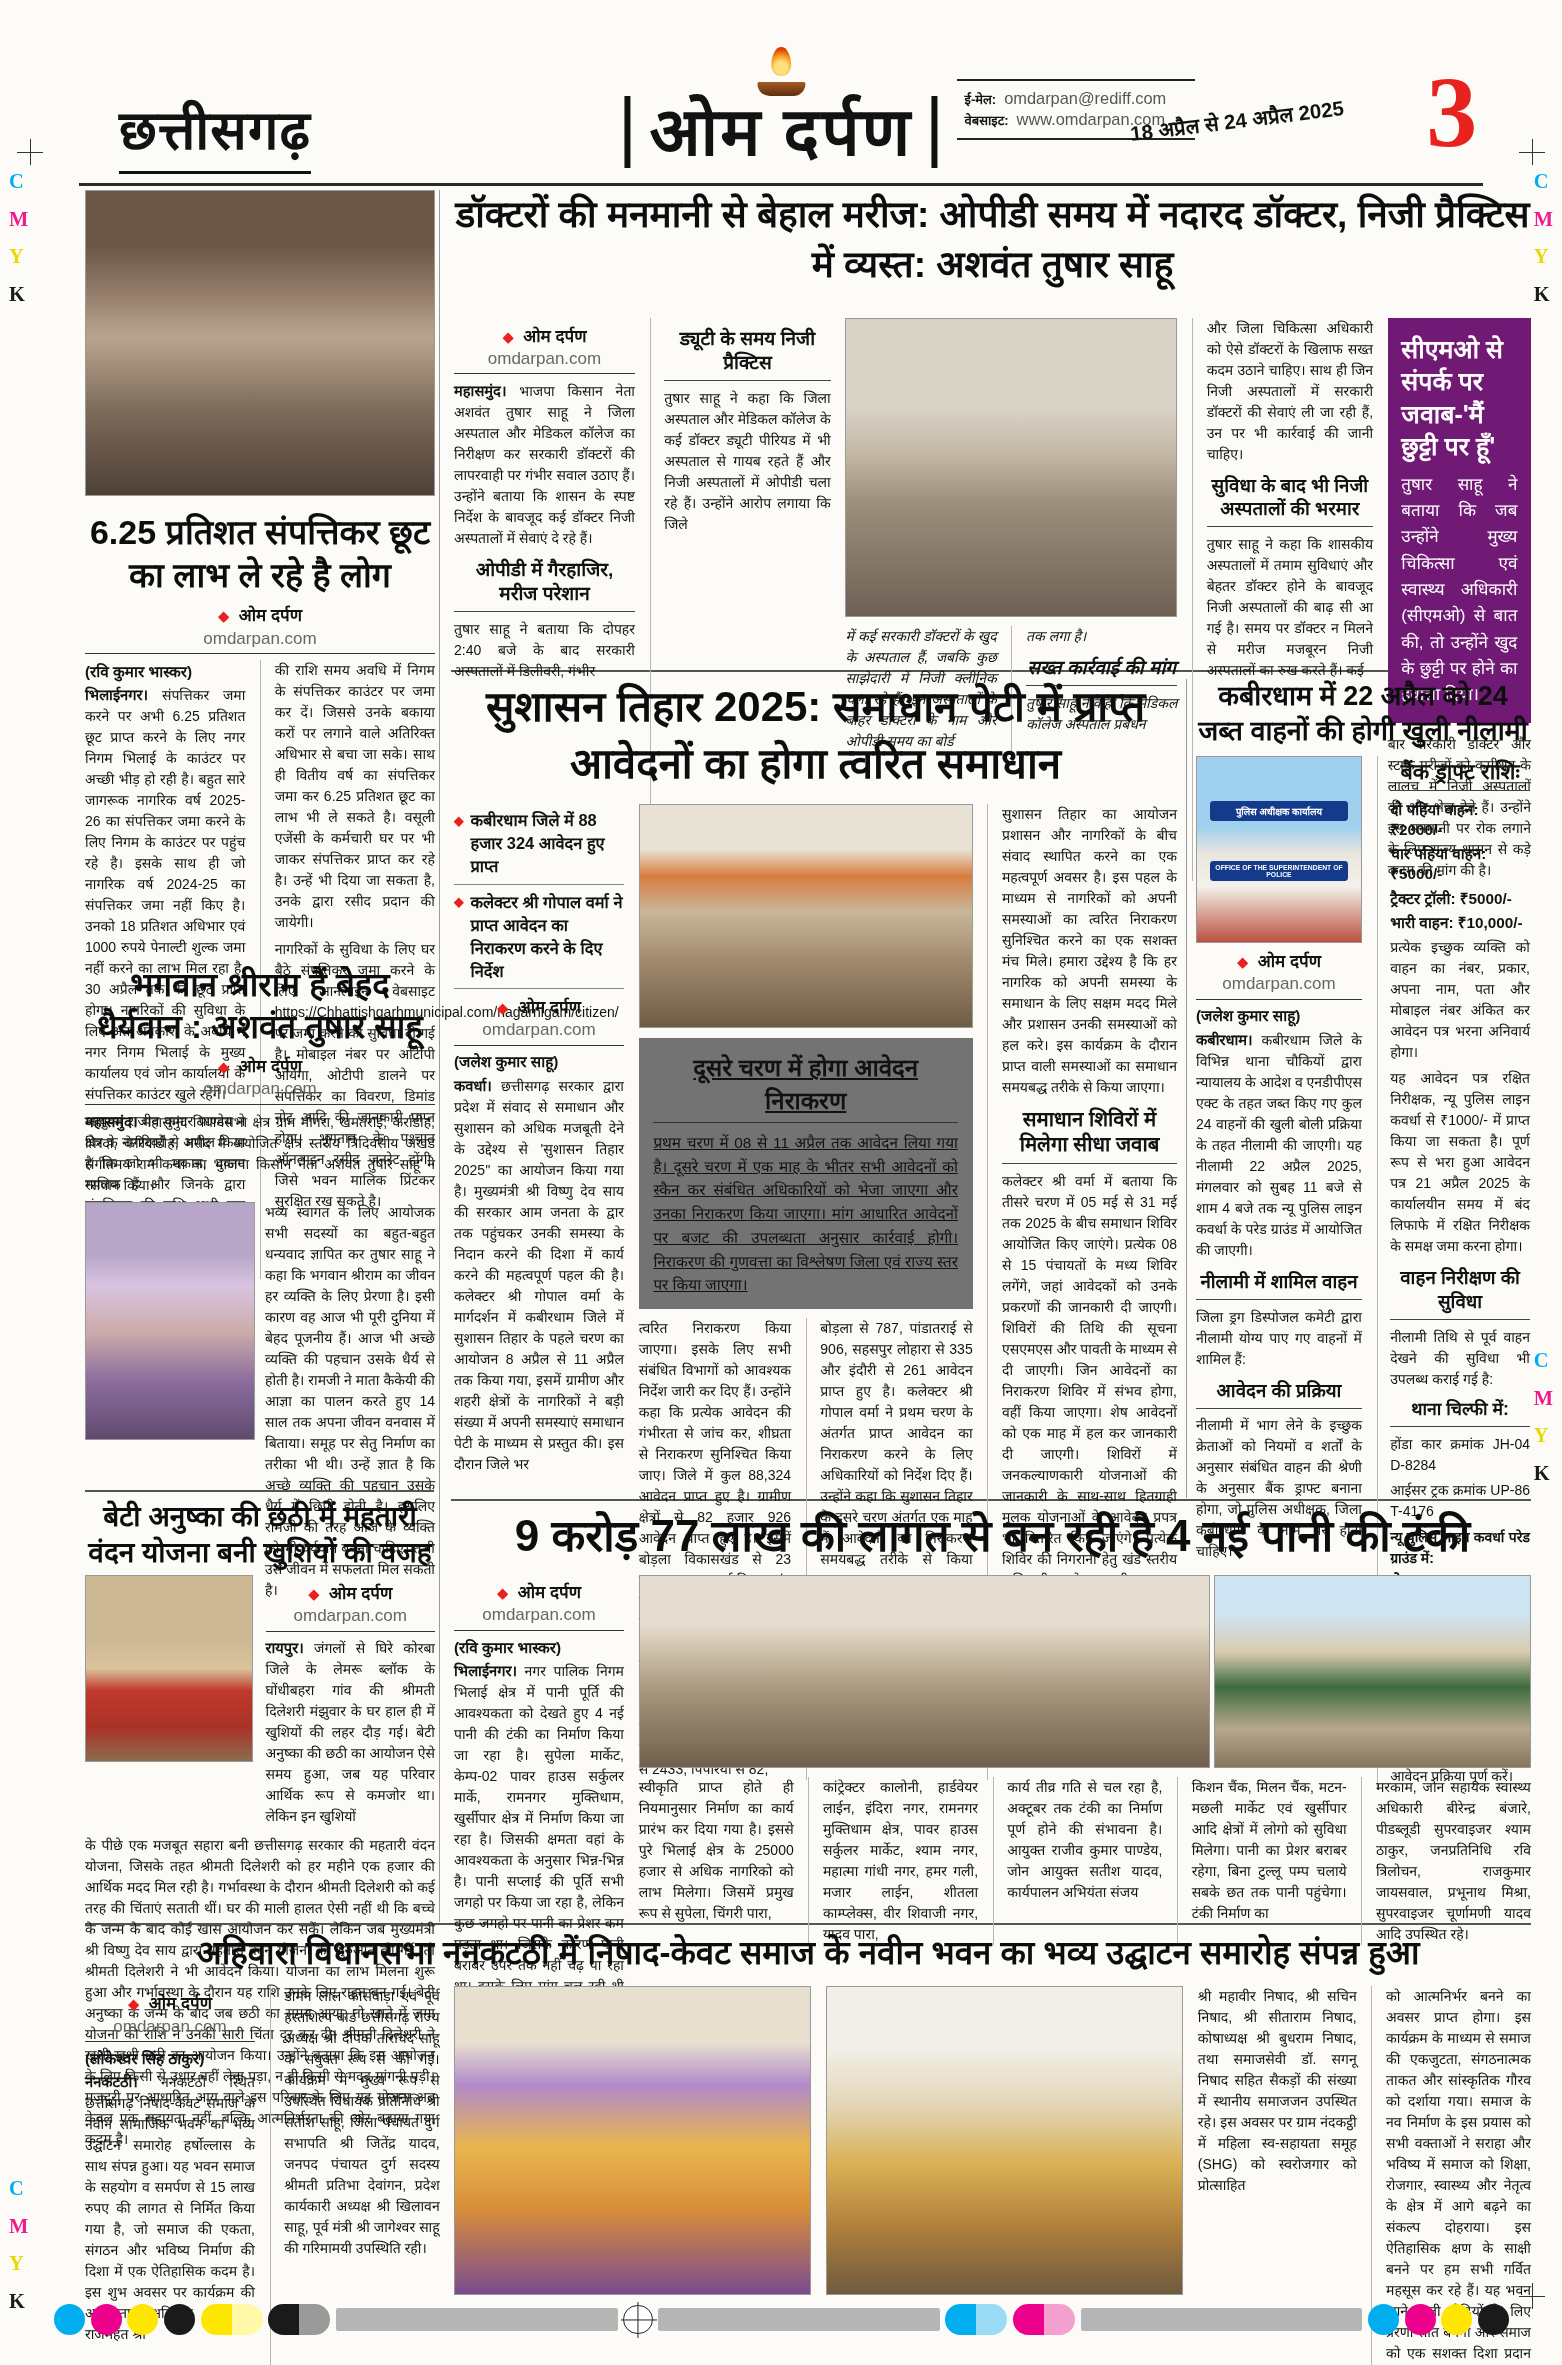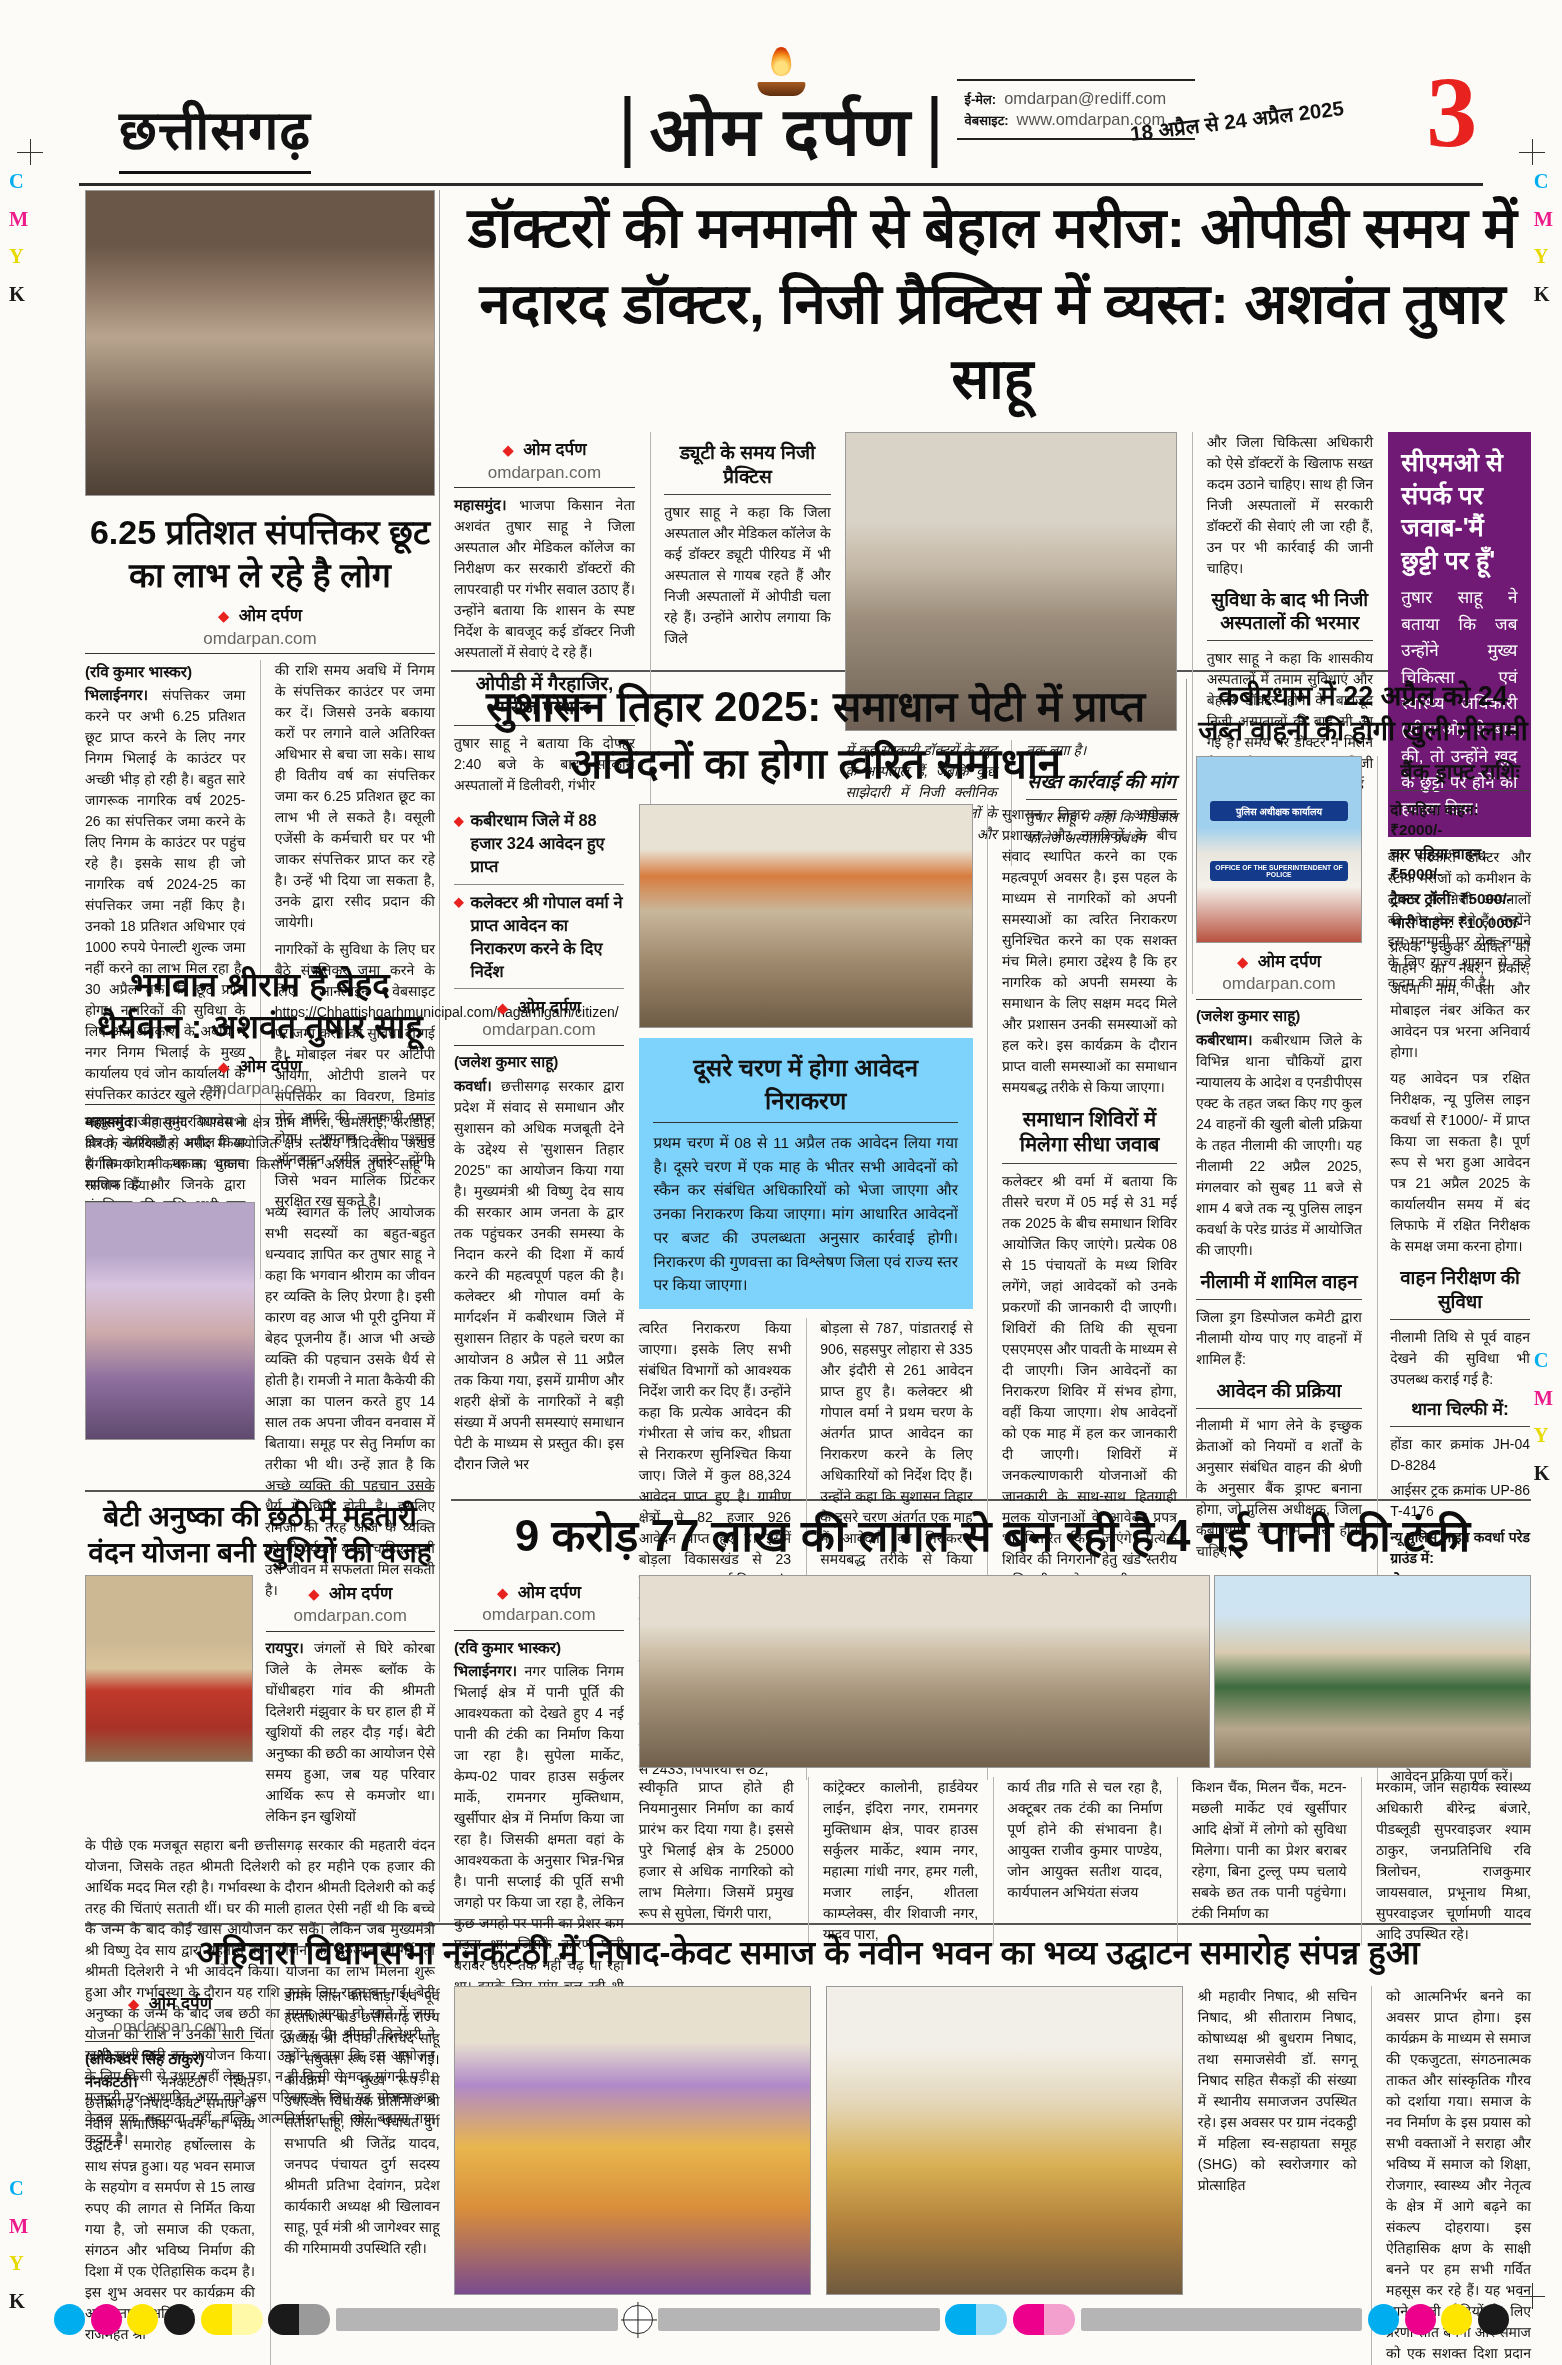--- a/index.html
+++ b/index.html
@@ -55,21 +55,21 @@
   .photo { width:100%; border:0.6px solid #999; position:relative; overflow:hidden; }
   .vline { position:absolute; width:1.1px; background:#9a9a9a; }
   .hline { position:absolute; height:1.7px; background:#555; }
   .colflex { display:flex; gap:14.7px; }
   .colflex > div { flex:1; min-width:0; }
   .colsep > div + div { border-left:0.6px solid #b5b5b5; padding-left:13.6px; }
   
   .darkbox { background:#701a75; color:#fff; padding:14.7px 13.6px; }
   .darkbox .db-title { font-size:25px; font-weight:900; line-height:1.3; margin-bottom:9px; }
   .darkbox .db-body { font-size:17px; line-height:1.55; text-align:justify; }
-  .litebox { background:#7dd3fc; padding:12.5px 14.7px; }
+  .litebox { background:#737373; padding:12.5px 14.7px;text-decoration:underline; }
   .litebox .lb-title { font-size:24px; font-weight:900; text-align:center; border-bottom:1.7px solid #333; padding-bottom:5.7px; margin-bottom:8px;}
   .litebox .lb-body { font-size:15.3px; line-height:1.55; text-align:justify; }
   
   .draftbox .lb2-title { font-size:21.5px; font-weight:900; text-align:center; border-bottom:1.1px solid #444; padding-bottom:4.5px; margin-bottom:8px; }
   .rate { font-size:15.3px; font-weight:bold; margin:4.5px 0; }
   .veh-list div { font-size:15.3px; font-weight:bold; margin:3.4px 0; }
   .bullets .bu { display:flex; gap:6.8px; font-size:16.4px; font-weight:bold; line-height:1.4;
     border-bottom:1.1px solid #888; padding:5.7px 0; }
   .bullets .bu span.sq { color:#e8221e; font-size:12.5px; padding-top:3.4px;}
   
@@ -164,21 +164,21 @@
         <p class="bt" style="margin-top:5.7px;">आयुक्त राजीव कुमार पाण्डेय ने क्षेत्र के नागरिकों से अपील किया है कि जो भी मकान, दुकान मालिक हैं और जिनके द्वारा संपत्तिकर की राशि अभी तक जमा नहीं किए है। वे सभी नागरिक जल्द से जल्द अपना बकाया संपत्तिकर जमा कर दें।</p>
       </div>
       <div>
         <p class="bt">की राशि समय अवधि में निगम के संपत्तिकर काउंटर पर जमा कर दें। जिससे उनके बकाया करों पर लगाने वाले अतिरिक्त अधिभार से बचा जा सके। साथ ही वितीय वर्ष का संपत्तिकर जमा कर 6.25 प्रतिशत छूट का लाभ भी ले सकते है। वसूली एजेंसी के कर्मचारी घर पर भी जाकर संपत्तिकर प्राप्त कर रहे है। उन्हें भी दिया जा सकता है, उनके द्वारा रसीद प्रदान की जायेगी।</p>
         <p class="bt" style="margin-top:5.7px;">नागरिकों के सुविधा के लिए घर बैठे संपत्तिकर जमा करने के लिए आनलाईन वेबसाइट https://Chhattishgarhmunicipal.com/nagarnigam/citizen/ पर जमा करने की सुविधा दी गई है। मोबाइल नंबर पर ओटीपी आयेगा, ओटीपी डालने पर संपत्तिकर का विवरण, डिमांड नोट आदि की जानकारी प्राप्त होगा। भुगतान के पश्चात ऑनलाइन रसीद जनरेट होंगी, जिसे भवन मालिक प्रिंटकर सुरक्षित रख सकते है।</p>
       </div>
     </div>
   </section>
 
   <section style="position:absolute; left:454px; top:190px; width:1077px;">
-    <h1 class="hl" style="font-size:56px; line-height:1.35; margin-bottom:15px;">डॉक्टरों की मनमानी से बेहाल मरीज: ओपीडी समय में नदारद डॉक्टर, निजी प्रैक्टिस में व्यस्त: अशवंत तुषार साहू</h1>
+    <h1 class="hl" style="font-size:37px; line-height:1.35; margin-bottom:28px;">डॉक्टरों की मनमानी से बेहाल मरीज: ओपीडी समय में नदारद डॉक्टर, निजी प्रैक्टिस में व्यस्त: अशवंत तुषार साहू</h1>
     <div class="colflex">
       <div style="flex:0 0 181px;">
         <div class="byline">
           <span class="dia">◆</span>
           <span class="src">ओम दर्पण</span>
         </div>
         <div class="site">omdarpan.com</div>
         <p class="bt"><b>महासमुंद।</b> <span>भाजपा किसान नेता अशवंत तुषार साहू ने जिला अस्पताल और मेडिकल कॉलेज का निरीक्षण कर सरकारी डॉक्टरों की लापरवाही पर गंभीर सवाल उठाए हैं। उन्होंने बताया कि शासन के स्पष्ट निर्देश के बावजूद कई डॉक्टर निजी अस्पतालों में सेवाएं दे रहे हैं।</span></p>
         <div class="sub" style="font-size:19px;">ओपीडी में गैरहाजिर, मरीज परेशान</div>
         <p class="bt">तुषार साहू ने बताया कि दोपहर 2:40 बजे के बाद सरकारी अस्पतालों में डिलीवरी, गंभीर</p>

